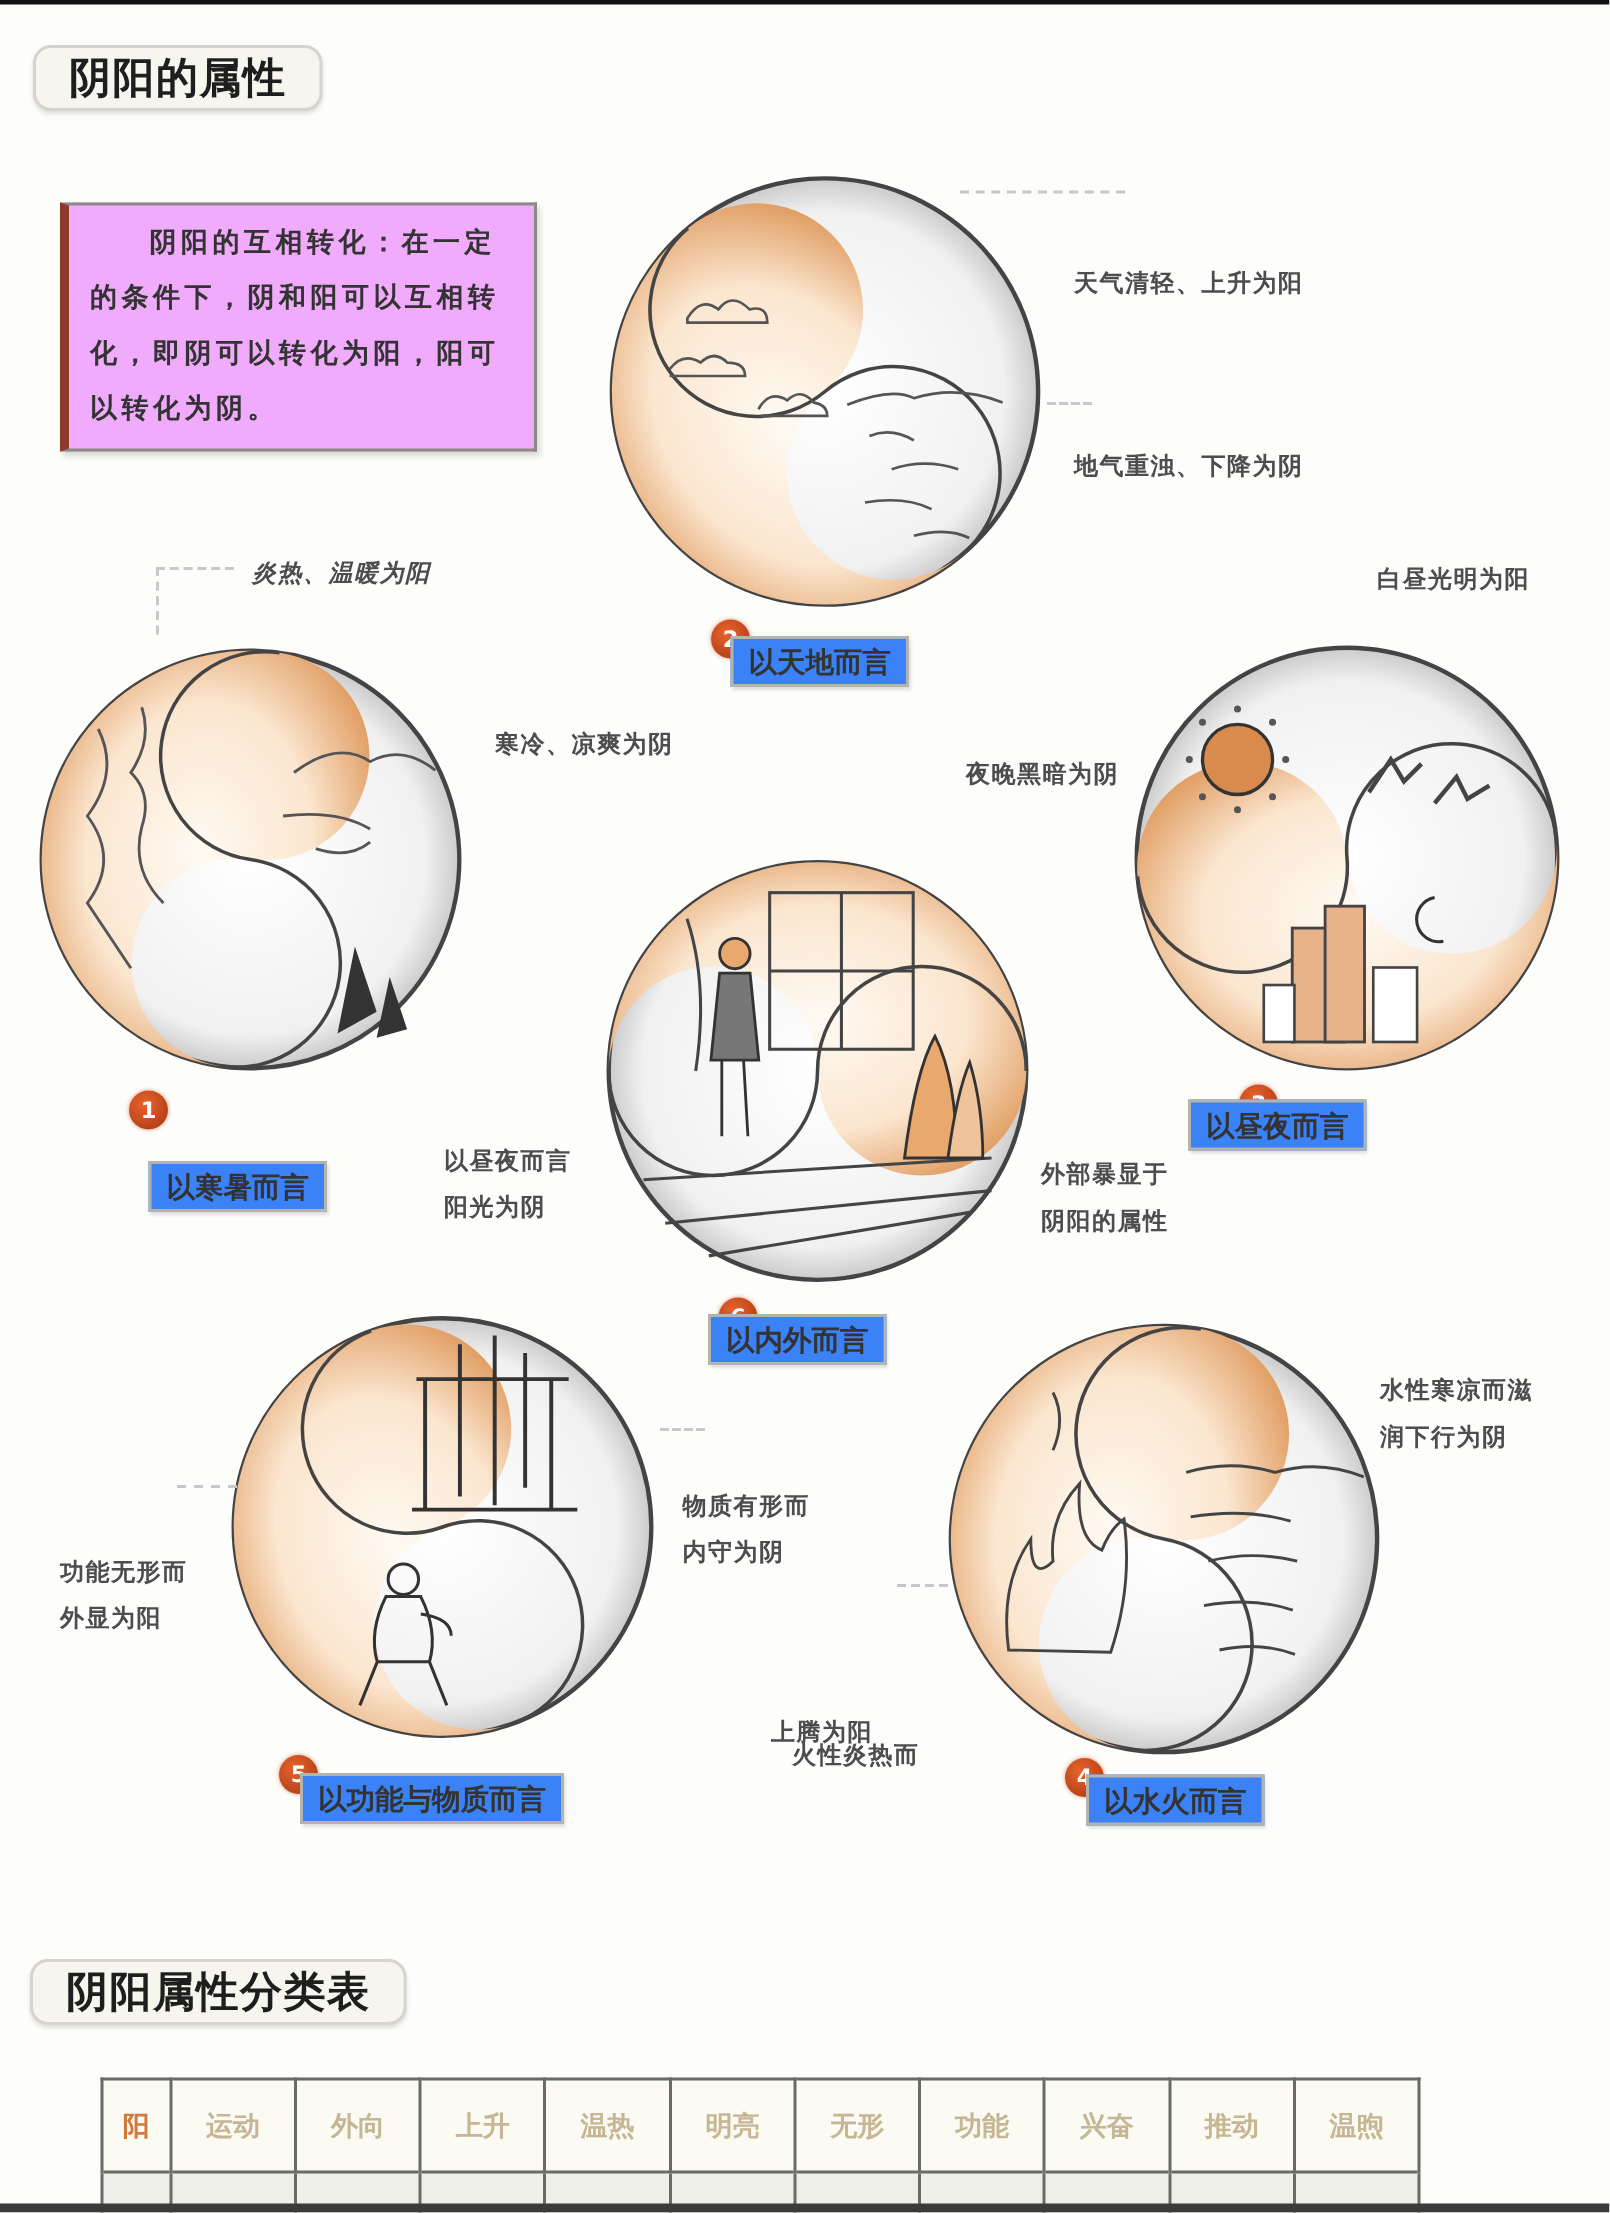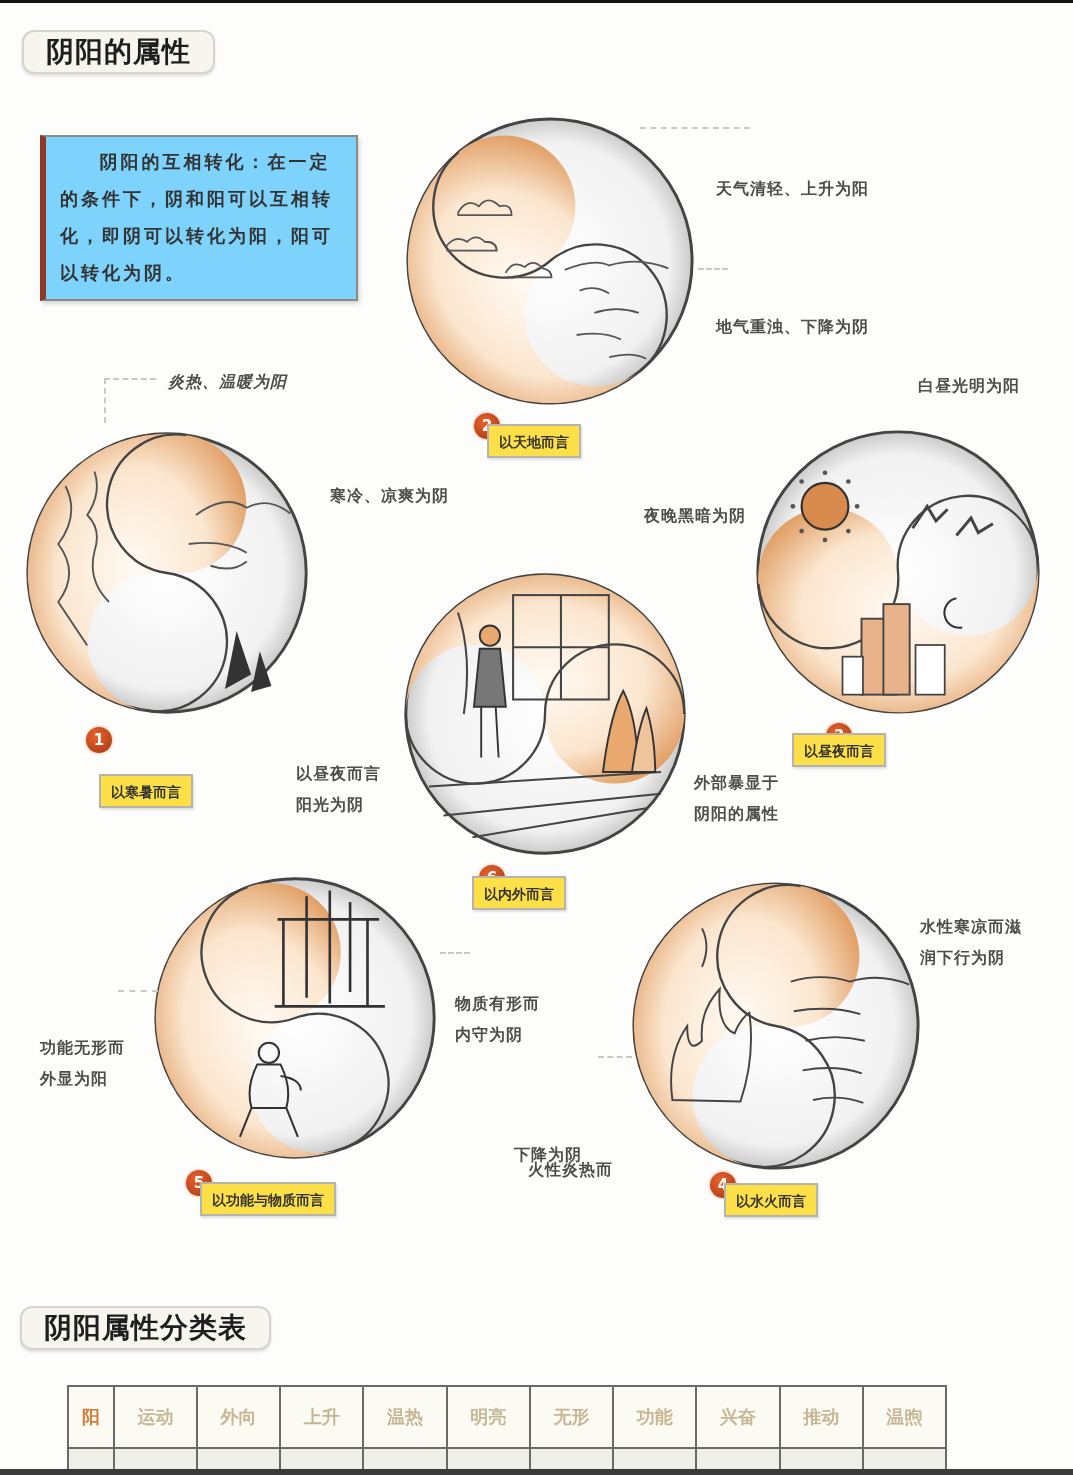--- a/index.html
+++ b/index.html
@@ -14,33 +14,33 @@
 
   .section-title {
     position: absolute; border: 2px solid #d6d4cc; border-radius: 12px;
     background: #f6f5ee; box-shadow: 0 2px 3px rgba(0,0,0,0.12);
     font-family: "DejaVu Serif", "Liberation Serif", serif; font-weight: bold;
     color: #1e1e1e; font-size: 28px; line-height: 40px; padding: 0 22px; letter-spacing: 1px;
   }
 
   .note-box {
     position: absolute; left: 40px; top: 135px; width: 318px; height: 166px;
-    background: #7dd3fc; border: 2px solid #8d8a84; border-left: 6px solid #8e3a2a;
+    background: #f0abfc; border: 2px solid #8d8a84; border-left: 6px solid #8e3a2a;
     box-shadow: 2px 3px 4px rgba(0,0,0,0.15);
     font-family: "DejaVu Serif", "Liberation Serif", serif; font-size: 18px; line-height: 37px;
     color: #333; padding: 6px 10px 0 14px; box-sizing: border-box; font-weight: bold;
   }
   .note-box p { margin: 0; text-indent: 2.2em; letter-spacing: 3px; }
 
   .circle { position: absolute; }
   .circle svg { display: block; }
 
   .caption {
-    position: absolute; height: 34px; border: 2px solid #b5b3ad; background: #fde047;
-    font-weight: bold; font-size: 14px; color: #333; line-height: 32px; padding: 0 10px;
+    position: absolute; height: 34px; border: 2px solid #b5b3ad; background: #3b82f6;
+    font-weight: bold; font-size: 19px; color: #333; line-height: 32px; padding: 0 10px;
     box-sizing: border-box; white-space: nowrap; box-shadow: 1px 2px 2px rgba(0,0,0,0.12);
   }
   .badge {
     position: absolute; width: 26px; height: 26px; border-radius: 50%;
     background: radial-gradient(circle at 40% 35%, #e8632c, #a63513);
     color: #fff; font-size: 15px; font-weight: bold; text-align: center; line-height: 26px;
     box-shadow: 0 0 3px rgba(200,80,30,0.6);
   }
 
   .label { position: absolute; font-size: 16px; font-weight: bold; color: #4d4d4d; line-height: 31px; white-space: nowrap; letter-spacing: 1px; }
@@ -97,21 +97,21 @@
       <path d="M110 106 q20 -8 30 -3 q20 -6 40 2"></path>
       <path d="M120 120 q10 -4 20 2 M130 135 q15 -5 30 0 M118 150 q18 -3 30 3 M140 165 q15 -4 25 1"></path>
     </g>
   </svg>
 </div>
 <div class="badge" style="left:474px; top:413px;">2</div>
 <div class="caption" style="left:487px; top:424px;">以天地而言</div>
 <div class="dash" style="left:640px; top:127px; width:110px;"></div>
 <div class="dash" style="left:698px; top:268px; width:30px;"></div>
 <div class="label" style="left:716px; top:173px;">天气清轻、上升为阳</div>
-<div class="label" style="left:716px; top:311px;">地气重浊、下降为阴</div>
+<div class="label" style="left:716px; top:295px;">地气重浊、下降为阴</div>
 
 <div class="circle" style="left:22px; top:428px;">
   <svg width="290" height="290" viewBox="0 0 200 200">
     <circle cx="100" cy="100" r="96" fill="url(#yinGrad)" stroke="#444" stroke-width="2"></circle>
     <path d="M100 4 A96 96 0 0 0 100 196 A48 48 0 0 1 100 100 A48 48 0 0 0 100 4 Z" fill="url(#yangGrad)" transform="rotate(8 100 100)"></path>
     <path d="M100 4 A48 48 0 0 0 100 100 A48 48 0 0 1 100 196" fill="none" stroke="#444" stroke-width="1.6" transform="rotate(8 100 100)"></path>
     <g fill="none" stroke="#555" stroke-width="1.3">
       <path d="M30 40 q10 20 -5 40 q15 20 0 40 q10 15 20 30"></path>
       <path d="M50 30 q5 15 -5 30 q10 10 5 25 q-5 20 10 35"></path>
       <path d="M120 60 q20 -15 35 -5 q15 -8 30 4"></path>
@@ -227,21 +227,21 @@
       <path d="M50 60 q6 -14 0 -26"></path>
       <path d="M110 70 q20 -6 40 0 q20 -6 40 2 M112 90 q25 -4 45 2 M120 110 q20 -5 40 0 M118 130 q22 -4 40 2 M125 150 q18 -4 34 2"></path>
     </g>
   </svg>
 </div>
 <div class="badge" style="left:710px; top:1172px;">4</div>
 <div class="caption" style="left:724px; top:1183px;">以水火而言</div>
 <div class="label" style="left:920px; top:911px;">水性寒凉而滋</div>
 <div class="label" style="left:920px; top:942px;">润下行为阴</div>
 <div class="label" style="left:528px; top:1108px;margin-top:46px;">火性炎热而</div>
-<div class="label" style="left:514px; top:1139px;">下降为阴</div>
+<div class="label" style="left:514px; top:1139px;">上腾为阳</div>
 <div class="dash" style="left:598px; top:1056px; width:34px;"></div>
 
 <div class="section-title" style="left:20px; top:1306px;">阴阳属性分类表</div>
 
 <table class="class-table">
   <tbody>
       <tr>
     <td class="head">阳</td>
     <td>运动</td>
     <td>外向</td>

